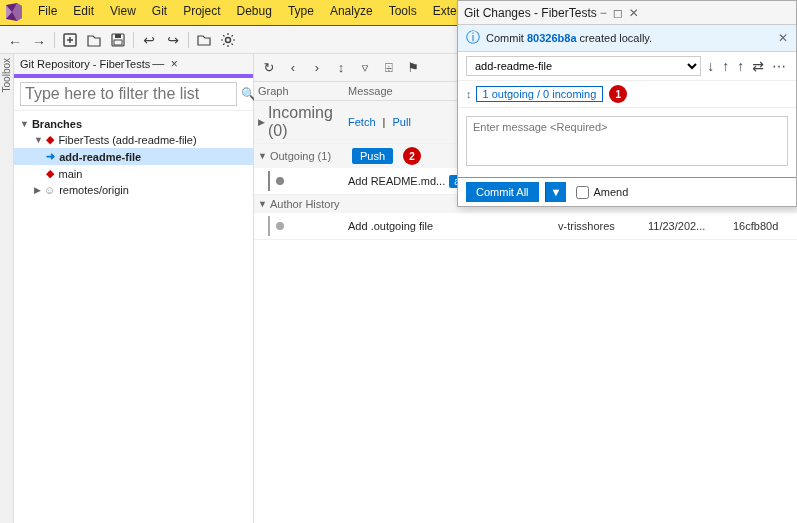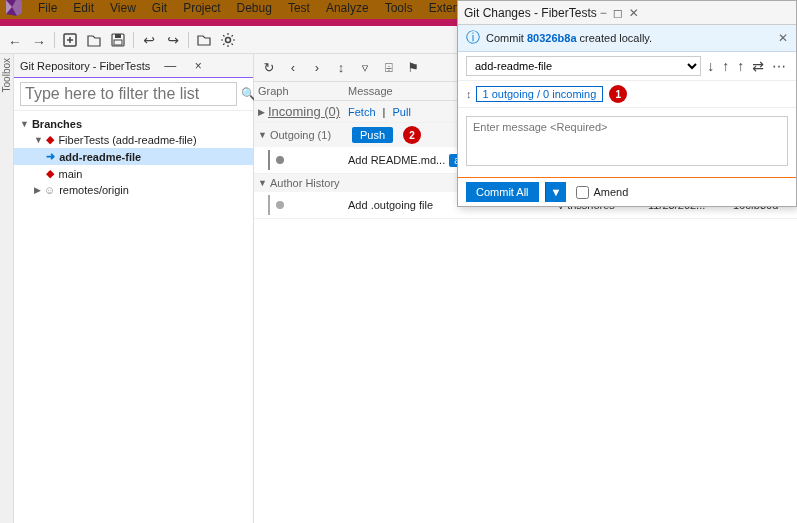--- a/index.html
+++ b/index.html
@@ -1,19 +1,19 @@
 <!DOCTYPE html>
 <html><head>
   <meta charset="utf-8">
   <style>
     * { box-sizing: border-box; margin: 0; padding: 0; }
     body { font-family: 'Segoe UI', Arial, sans-serif; font-size: 12px; background: #f0f0f0; overflow: hidden; width: 797px; height: 523px; position: relative; }
 
     
-    .menubar { background: #a16207; border-bottom: 7px solid #be185d; display: flex; align-items: flex-end; padding: 2px 4px; height: 26px; }
+    .menubar { background: #fde047; border-bottom: 1px solid #be185d; display: flex; align-items: flex-start; padding: 2px 4px; height: 26px; }
     .menu-logo { width: 20px; height: 20px; margin-right: 6px; }
     .menu-item { padding: 2px 8px; cursor: pointer; font-size: 12px; color: #1e1e1e; }
     .menu-search { margin-left: auto; background: #fff; border: 1px solid #ccc; padding: 2px 8px; font-size: 11px; color: #999; width: 140px; }
 
     
     .toolbar { background: #f5f5f5; border-bottom: 1px solid #ddd; display: flex; align-items: center; padding: 2px 4px; height: 28px; gap: 2px; }
     .toolbar-btn { width: 22px; height: 22px; background: none; border: none; cursor: pointer; display: flex; align-items: center; justify-content: center; font-size: 14px; color: #444; }
     .toolbar-sep { width: 1px; height: 16px; background: #ccc; margin: 0 2px; }
 
     
@@ -24,21 +24,21 @@
     .toolbox-label { writing-mode: vertical-rl; transform: rotate(180deg); font-size: 10px; color: #666; padding: 4px 0; }
 
     
     .content { display: flex; flex-direction: column; flex: 1; }
 
     
     .git-repo-panel { display: flex; height: 100%; }
 
     
     .branches-panel { width: 240px; border-right: 1px solid #ddd; background: #fff; display: flex; flex-direction: column; }
-    .panel-header { background: #f5f5f5; border-bottom: 1px solid #8b5cf6; display: flex; align-items: center; padding: 2px 6px; height: 24px; font-size: 11px; color: #1e1e1e; gap: 12px; }
+    .panel-header { background: #f5f5f5; border-bottom: 4px solid #8b5cf6; display: flex; align-items: center; padding: 2px 6px; height: 24px; font-size: 11px; color: #1e1e1e; gap: 0; }
     .panel-header-btn { width: 16px; height: 16px; background: none; border: none; cursor: pointer; font-size: 12px; color: #444; display: flex; align-items: center; justify-content: center; }
 
     .branches-search { display: flex; align-items: center; padding: 4px 6px; border-bottom: 1px solid #eee; }
     .branches-search input { flex: 1; border: 1px solid #ccc; padding: 2px 4px; font-size: 11px; color: #999; }
 
     .branches-tree { padding: 4px 0; flex: 1; overflow-y: auto; }
     .tree-section { padding: 2px 0; }
     .tree-label { display: flex; align-items: center; padding: 1px 6px; font-size: 11px; font-weight: bold; color: #1e1e1e; cursor: pointer; }
     .tree-item { display: flex; align-items: center; padding: 2px 6px 2px 16px; font-size: 11px; color: #1e1e1e; cursor: pointer; }
     .tree-item.selected { background: #cce5ff; }
@@ -65,21 +65,21 @@
 
     .graph-col { width: 90px; display: flex; align-items: center; }
     .msg-col { flex: 1; display: flex; align-items: center; gap: 4px; overflow: hidden; }
     .author-col { width: 90px; font-size: 11px; color: #333; }
     .date-col { width: 85px; font-size: 11px; color: #333; }
     .id-col { width: 60px; font-size: 11px; color: #333; }
 
     .branch-tag { background: #0078d4; color: #fff; padding: 1px 5px; border-radius: 2px; font-size: 10px; white-space: nowrap; }
     .commit-msg { font-size: 11px; overflow: hidden; text-overflow: ellipsis; white-space: nowrap; }
 
-    .incoming-label { color: #666; font-size: 13px; text-decoration: underline; }
+    .incoming-label { color: #666; font-size: 16px; }
     .fetch-link { color: #0066cc; cursor: pointer; font-size: 11px; text-decoration: none; }
     .outgoing-label { color: #666; font-size: 11px; }
     .push-btn { background: #0078d4; color: #fff; border: none; padding: 2px 8px; font-size: 11px; cursor: pointer; margin-left: 4px; border-radius: 2px; }
 
     .circle-badge { width: 18px; height: 18px; border-radius: 50%; background: #cc0000; color: #fff; font-size: 10px; font-weight: bold; display: flex; align-items: center; justify-content: center; margin-left: 6px; }
 
     
     .git-changes-panel {
       position: absolute;
       top: 0;
@@ -135,21 +135,21 @@
       <polygon points="2,3 8,10 2,17" fill="#fff" opacity="0.5"></polygon>
       <polygon points="13,1 8,10 13,19 18,16 18,4" fill="#fff" opacity="0.3"></polygon>
     </svg>
   </div>
   <span class="menu-item">File</span>
   <span class="menu-item">Edit</span>
   <span class="menu-item">View</span>
   <span class="menu-item">Git</span>
   <span class="menu-item">Project</span>
   <span class="menu-item">Debug</span>
-  <span class="menu-item">Test</span>
+  <span class="menu-item">Type</span>
   <span class="menu-item">Analyze</span>
   <span class="menu-item">Tools</span>
   <span class="menu-item">Extensions</span>
   <span class="menu-item">Window</span>
   <span class="menu-item">Help</span>
   <input class="menu-search" type="text" placeholder="Search (Ctrl+Q)" style="">
 </div>
 
 <div class="toolbar">
   <button class="toolbar-btn">←</button>

